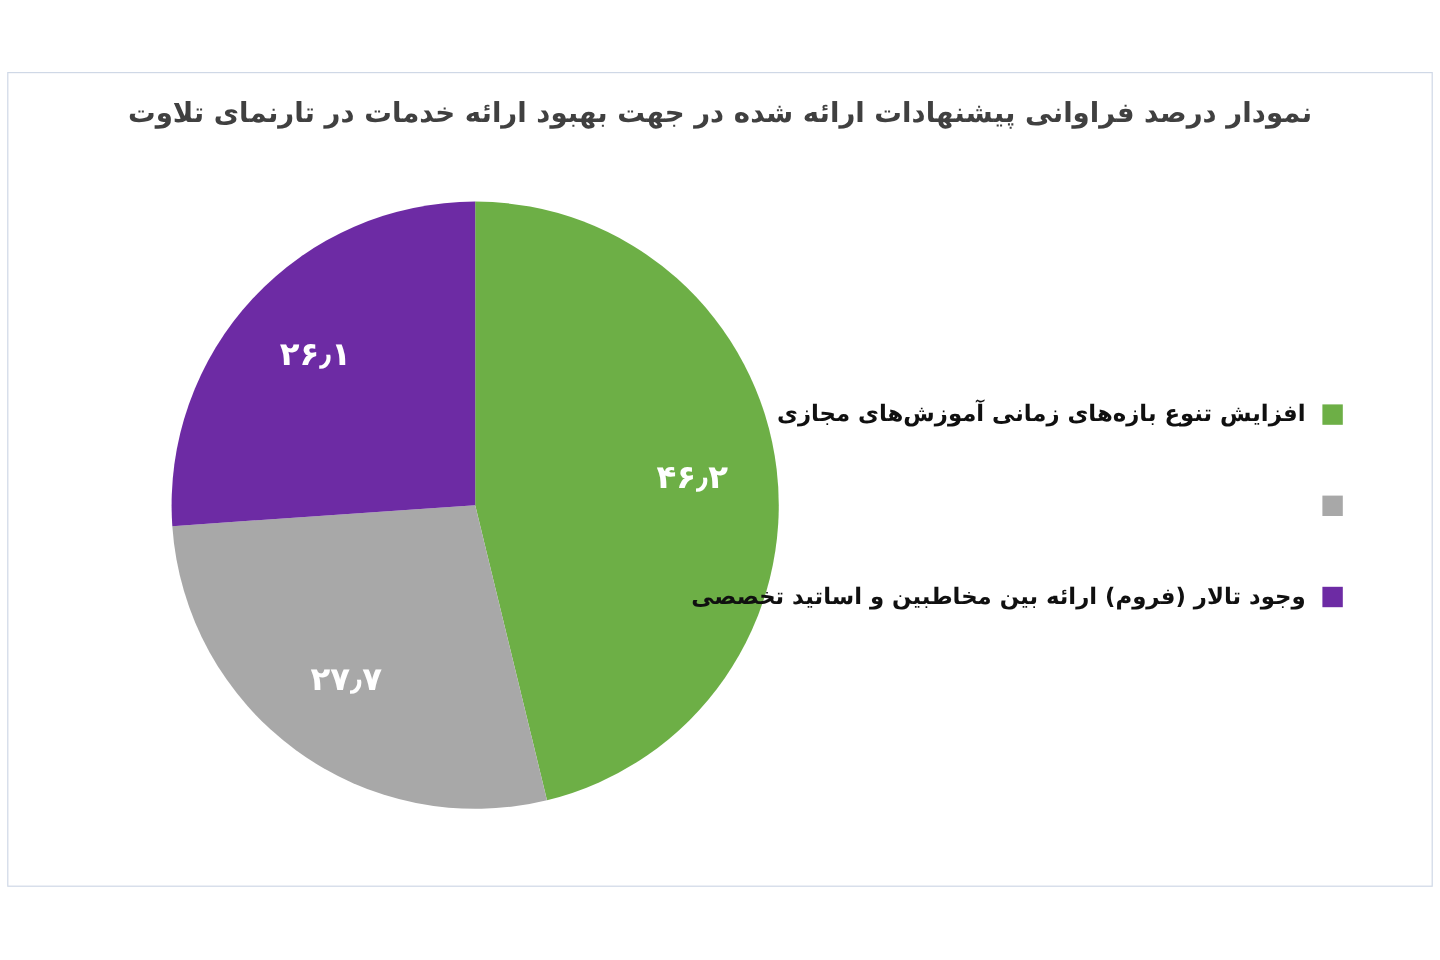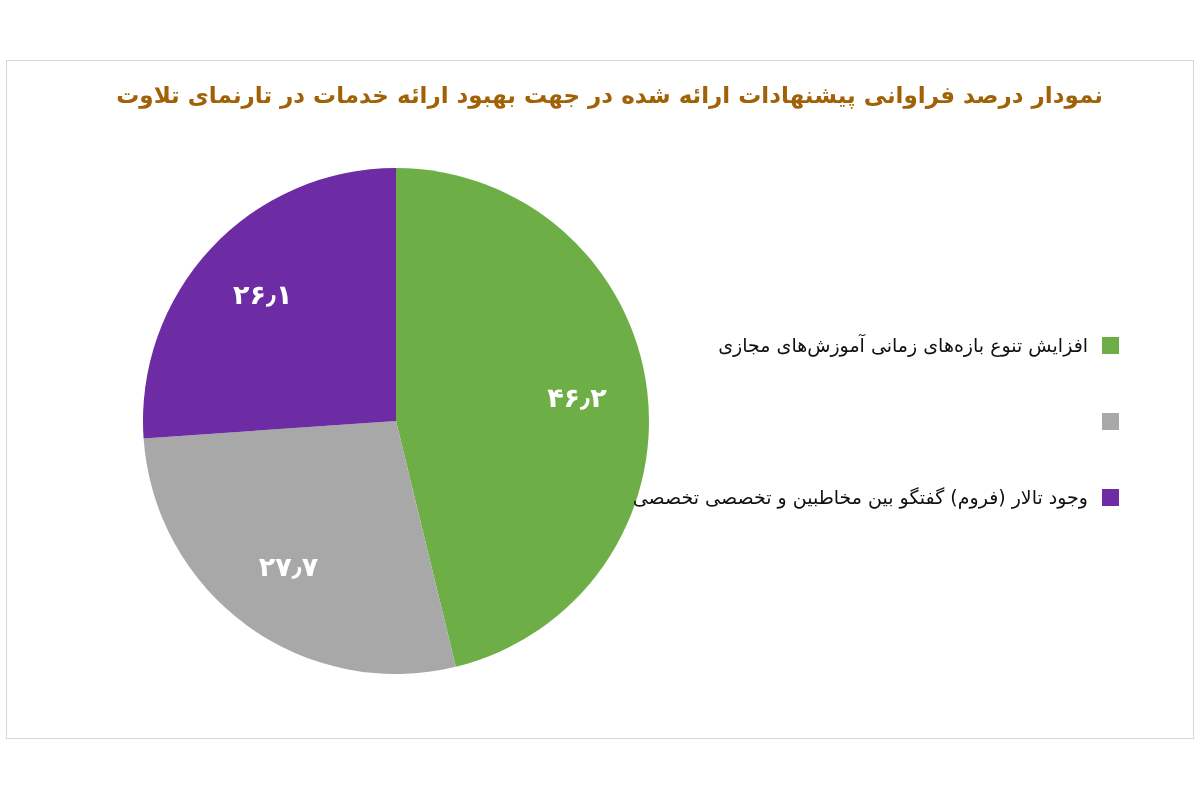--- a/index.html
+++ b/index.html
@@ -24,25 +24,26 @@
     background: #ffffff;
     border: 1px solid #cfd8e6;
     box-sizing: border-box;
   }
 
   #chart-title {
     position: absolute;
     left: 0;
     right: 0;
     top: 18px;
+    text-align: center;
     direction: rtl;
     font-family: "DejaVu Sans", "Liberation Sans", sans-serif;
     font-size: 23px;
     font-weight: bold;
-    color: #a16207;
+    color: #404040;
     letter-spacing: 0;
     line-height: 1.45;
     padding: 0 90px;
     box-sizing: border-box;
   }
 
   #plot-area {
     position: absolute;
     left: 0;
     top: 0;
@@ -92,21 +93,21 @@
   .legend-swatch {
     width: 17px;
     height: 17px;
     flex: 0 0 auto;
     margin-left: 14px;
   }
 
   .legend-label {
     font-family: "DejaVu Sans", "Liberation Sans", sans-serif;
     font-size: 19px;
-    font-weight: normal;
+    font-weight: bold;
     color: #101010;
     direction: rtl;
     text-align: center;
     line-height: 1.2;
   }
 </style>
 </head>
 <body>
 
 <div id="chart-frame">
@@ -134,18 +135,18 @@
         <span class="legend-swatch" style="background: rgb(109, 175, 70);"></span>
         <span class="legend-label">افزایش تنوع بازه‌های زمانی آموزش‌های مجازی</span>
       </div>
 
       <div class="legend-item">
         <span class="legend-swatch" style="background: rgb(168, 168, 168);"></span>
       </div>
 
       <div class="legend-item">
         <span class="legend-swatch" style="background: rgb(109, 43, 164);"></span>
-        <span class="legend-label">وجود تالار (فروم) گفتگو بین مخاطبین و تخصصی تخصصی</span>
+        <span class="legend-label">وجود تالار (فروم) ارائه بین مخاطبین و اساتید تخصصی</span>
       </div>
 
     </div>
   </div>
 </div>
 
 </body></html>

